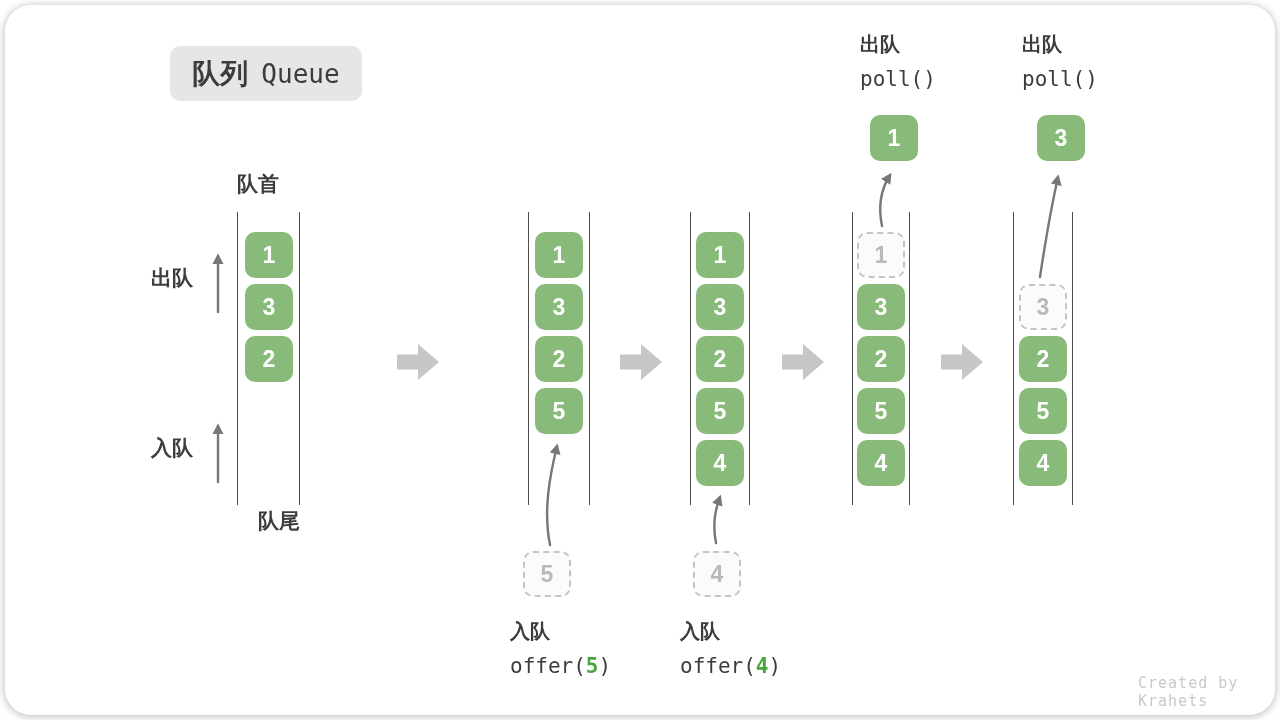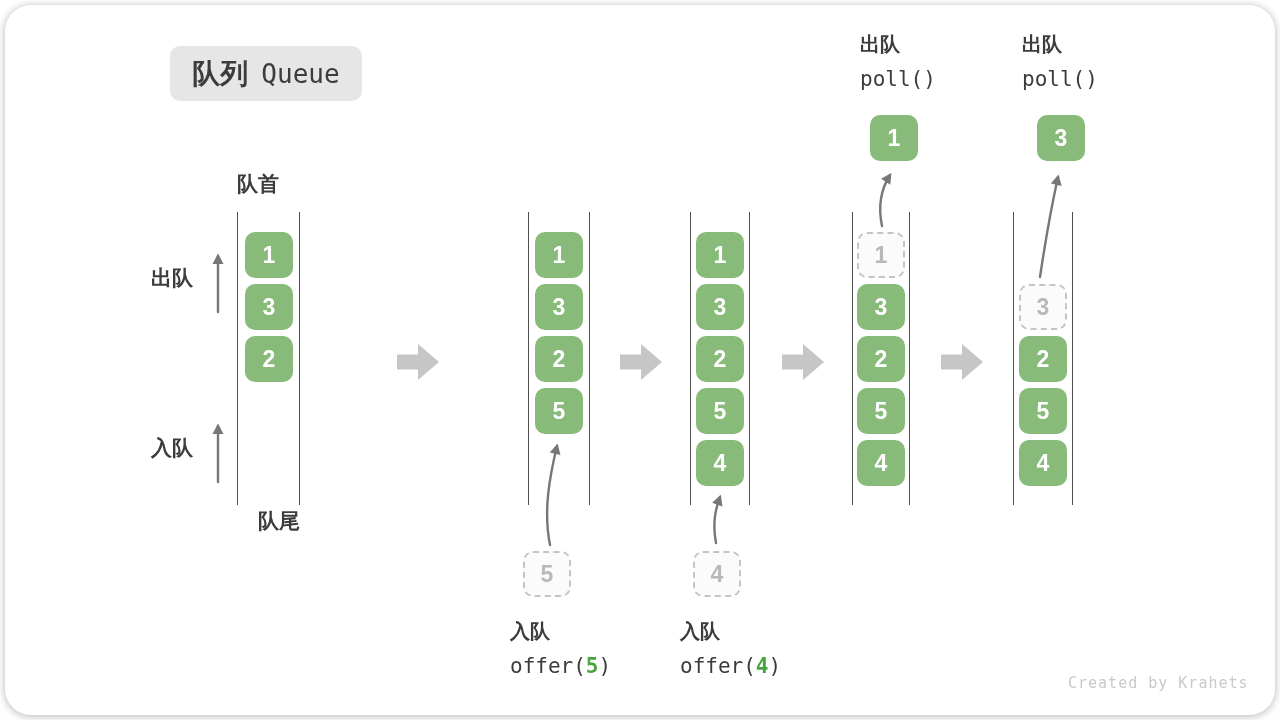--- a/index.html
+++ b/index.html
@@ -38,21 +38,21 @@
     position:absolute; width:42px; height:36px; background:var(--flow-arrow);
     clip-path:polygon(0 29%, 50% 29%, 50% 0, 100% 50%, 50% 100%, 50% 71%, 0 71%);
   }
 
   .op { position:absolute; white-space:nowrap; }
   .op .zh { font-size:20px; font-weight:bold; color:var(--text-dark); margin-bottom:9px; }
   .op .code { font-family:"DejaVu Sans Mono","Liberation Mono",monospace; font-size:21px; color:var(--text-dark);text-align:right; }
   .op .code .green { color:var(--code-green); font-weight:bold; }
 
   .watermark {
-    position:absolute; left:1068px; top:674px;
+    position:absolute; left:1138px; top:674px;
     font-family:"DejaVu Sans Mono","Liberation Mono",monospace;
     font-size:15px; color:var(--watermark); letter-spacing:1px;
   }
   svg.overlay { position:absolute; left:0; top:0; pointer-events:none; }
 </style>
 </head>
 <body>
 
 <div class="canvas">
   <div class="card"></div>

